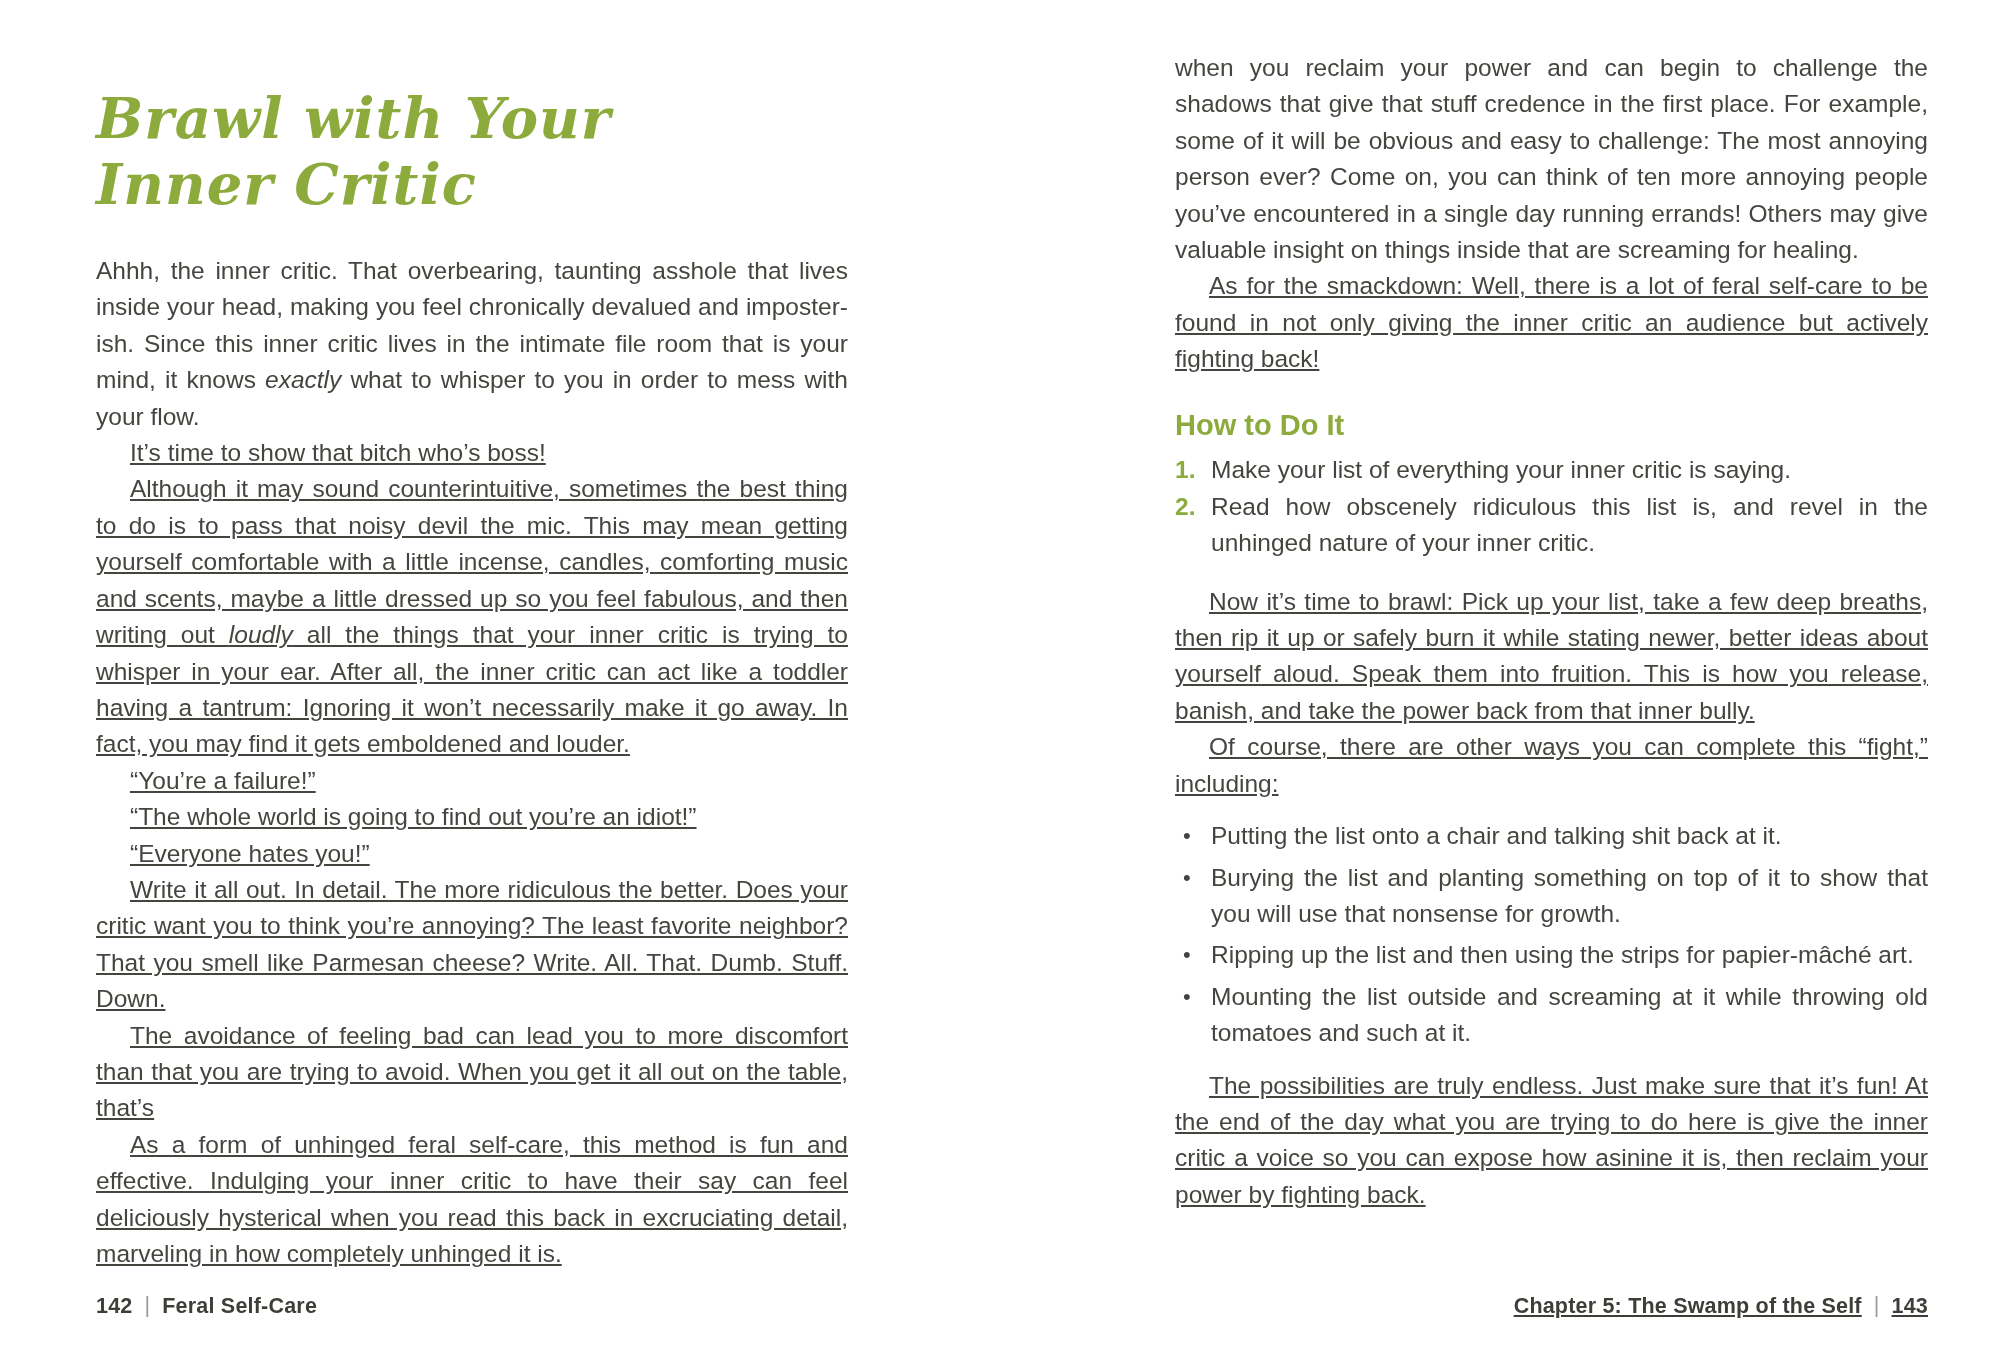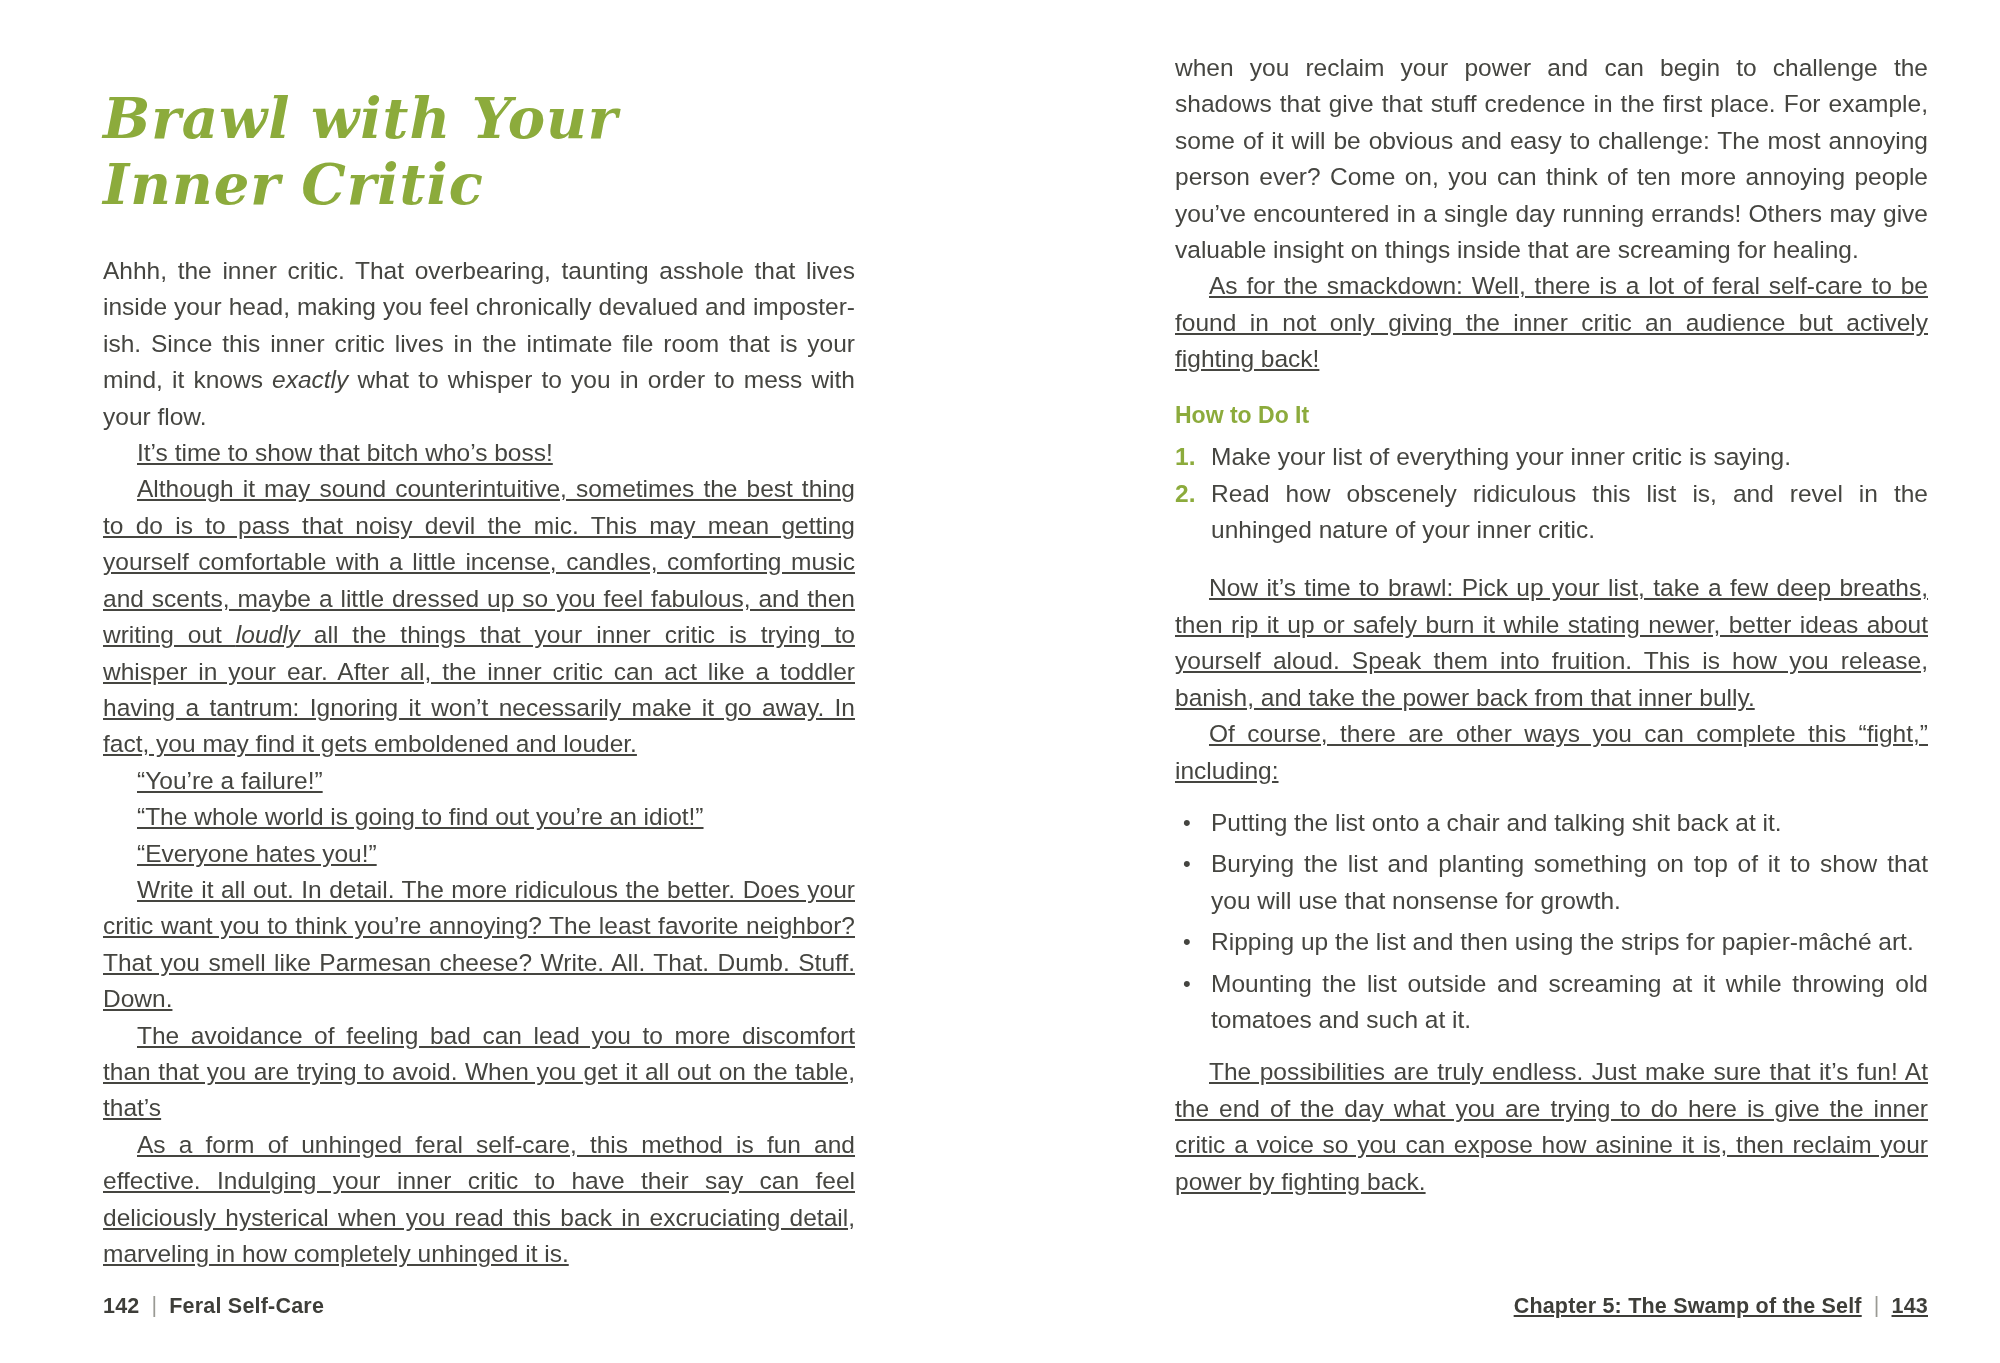--- a/index.html
+++ b/index.html
@@ -6,21 +6,21 @@
   html, body { width: 2000px; height: 1363px; }
   body {
     background: #ffffff;
     font-family: "Liberation Sans", sans-serif;
     color: var(--body-text, #454540);
     position: relative;
     overflow: hidden;
   }
   .spread { position: absolute; top: 0; left: 0; width: 2000px; height: 1363px; background: #ffffff; }
   .page { position: absolute; top: 0; height: 1363px; }
-  .page.left  { left: 103px; width: 752px; }
+  .page.left  { left: 96px; width: 752px; }
   .page.right { left: 1175px; width: 753px; }
 
   .title {
     font-family: "DejaVu Serif", serif;
     font-style: italic;
     font-weight: 700;
     color: var(--accent-green, #8cab3c);
     font-size: 56px;
     line-height: 1.17;
     letter-spacing: 1px;
@@ -35,23 +35,23 @@
     color: var(--body-text, #454540);
   }
   .page.right .body-text.intro { padding-top: 50px; }
   .para { text-align: justify; }
   .para.indent { text-indent: 34px; text-decoration: underline; }
   .it { font-style: italic; }
 
   .howto-heading {
     color: var(--accent-green, #8cab3c);
     font-weight: 700;
-    font-size: 23px;
+    font-size: 29px;
     line-height: 1.2;
-    margin-top: 24px;
+    margin-top: 30px;
     margin-bottom: 10px;
   }
 
   .list { font-size: 24.5px; line-height: 36.4px; }
   .list-row { display: flex; align-items: flex-start; }
   .list .marker { flex: none; width: 36px; }
   .list.steps .marker { color: var(--accent-green, #8cab3c); font-weight: 700; }
   .list.bullets { margin: 16px 0 16px 0; }
   .list.bullets .list-row { margin-bottom: 5px; }
   .list.bullets .marker { color: var(--body-text, #454540); padding-left: 8px; font-size: 22px; }

